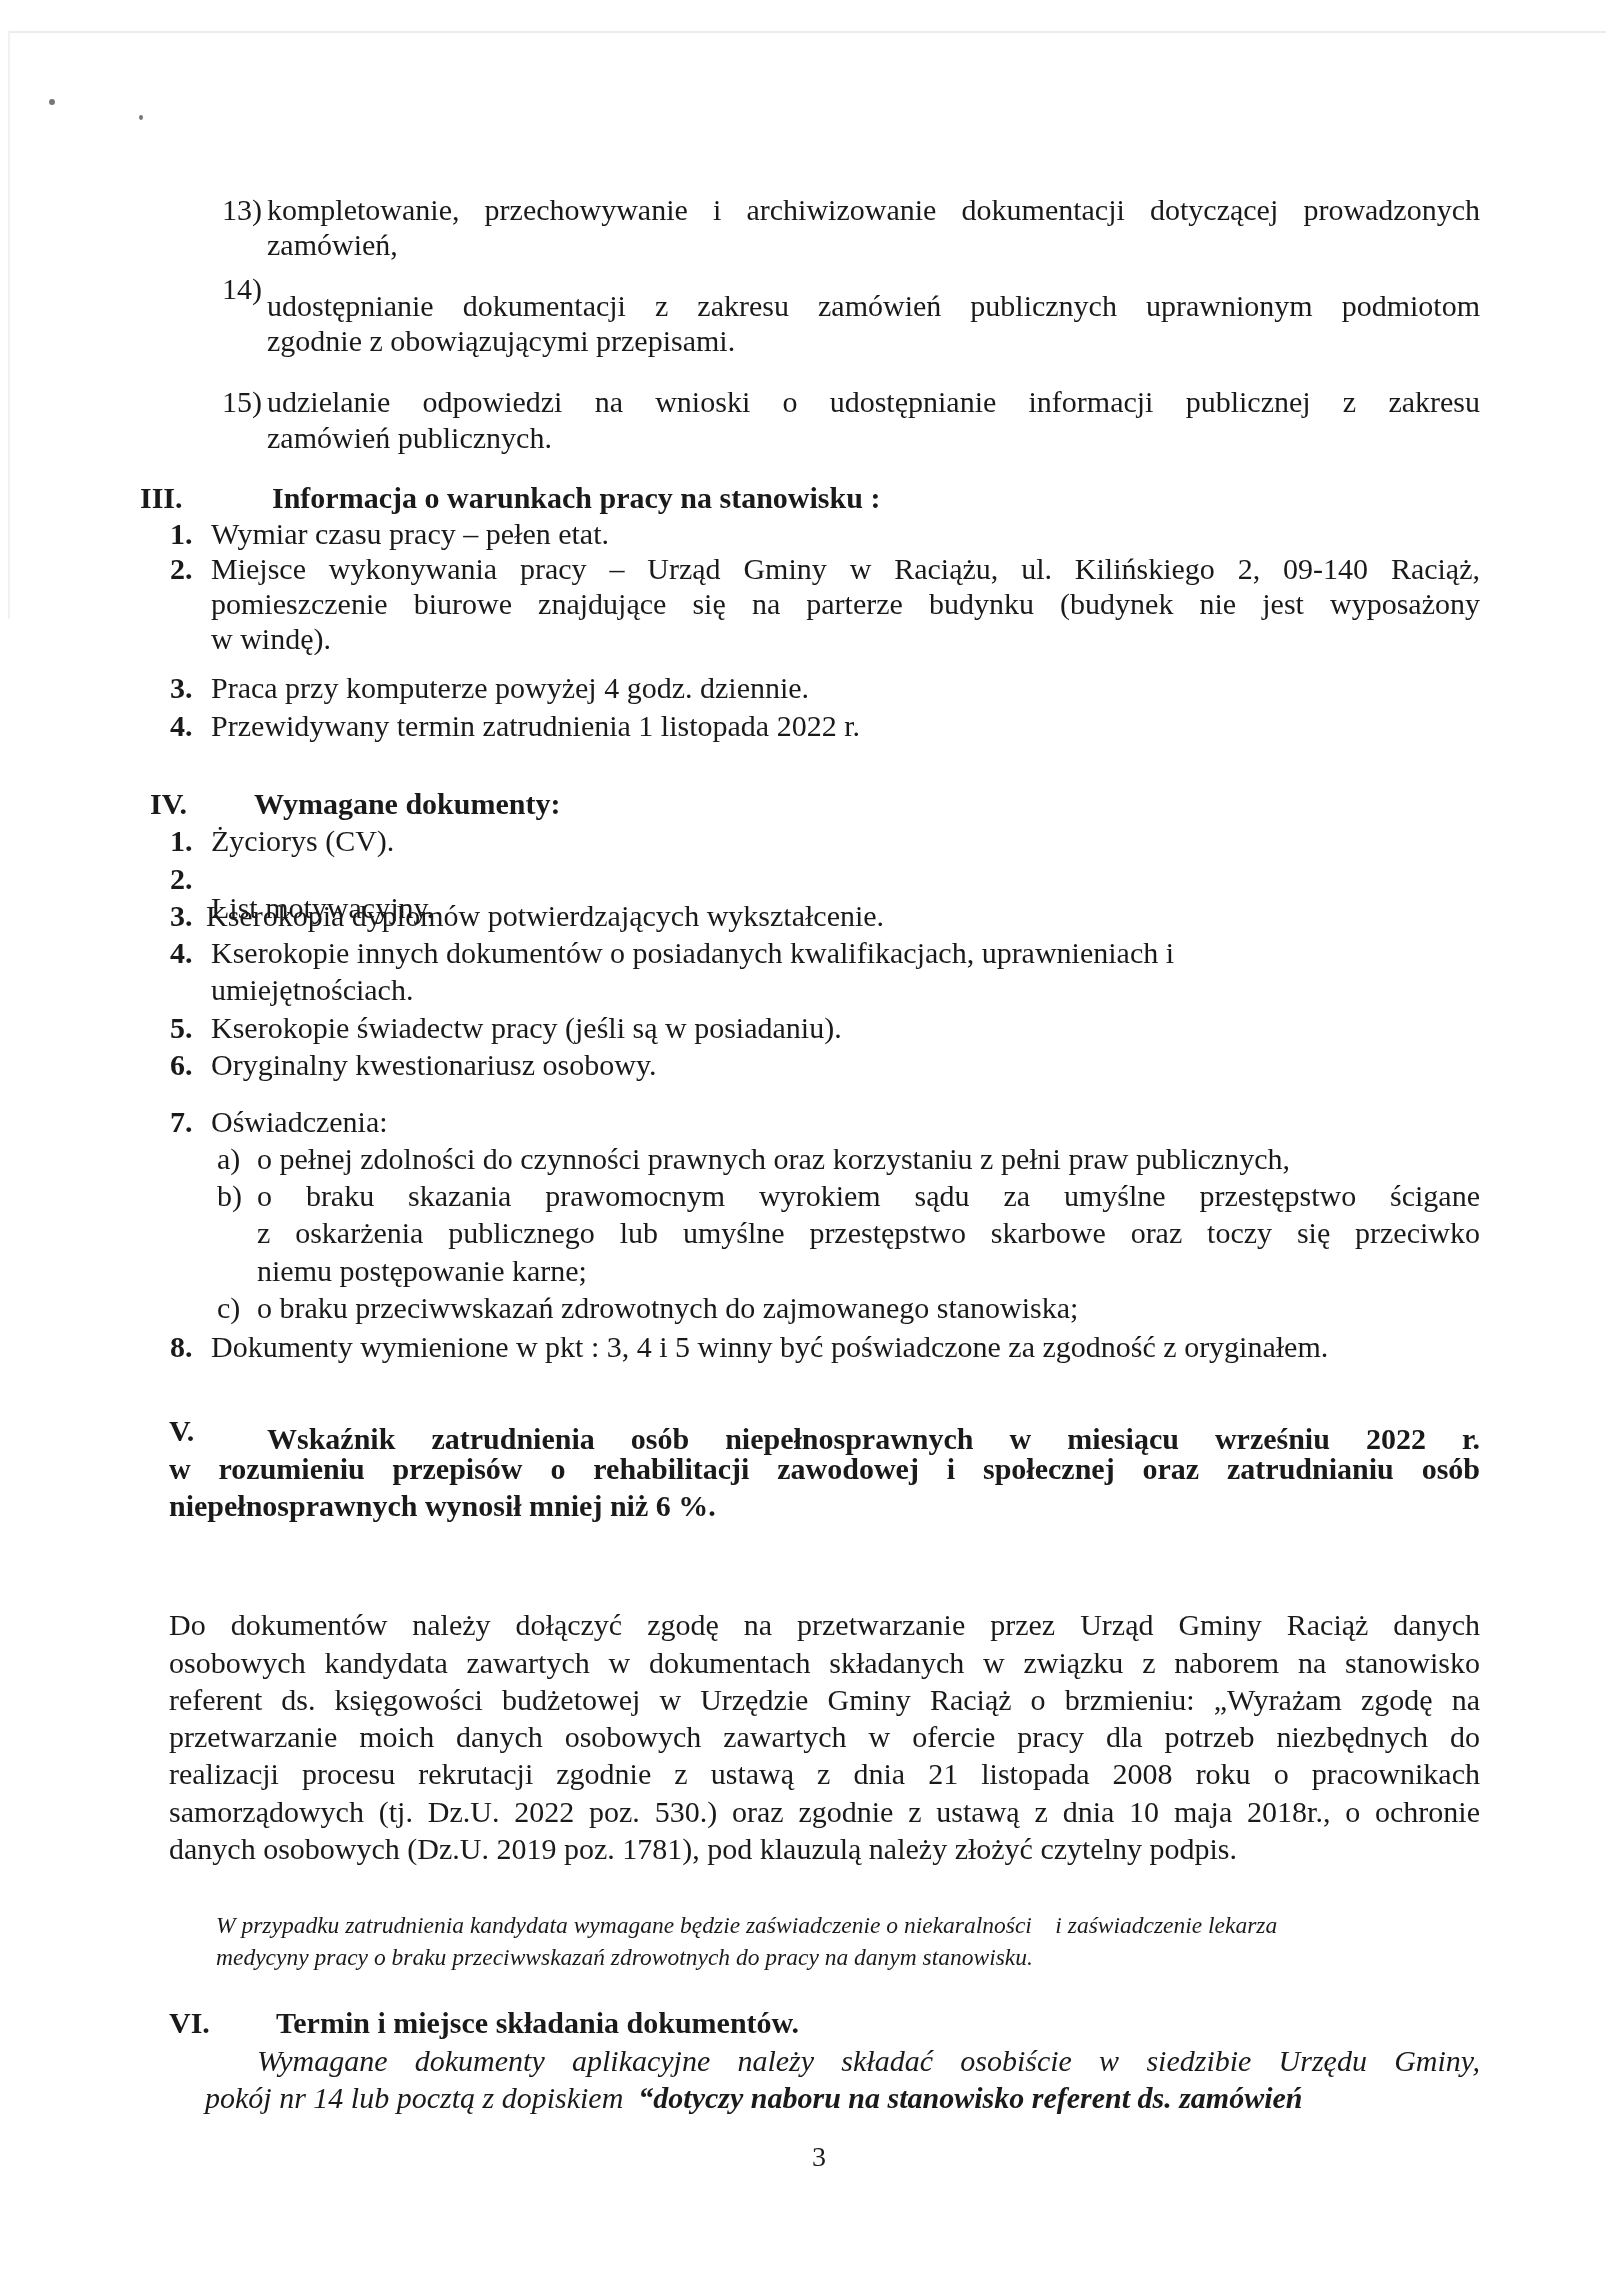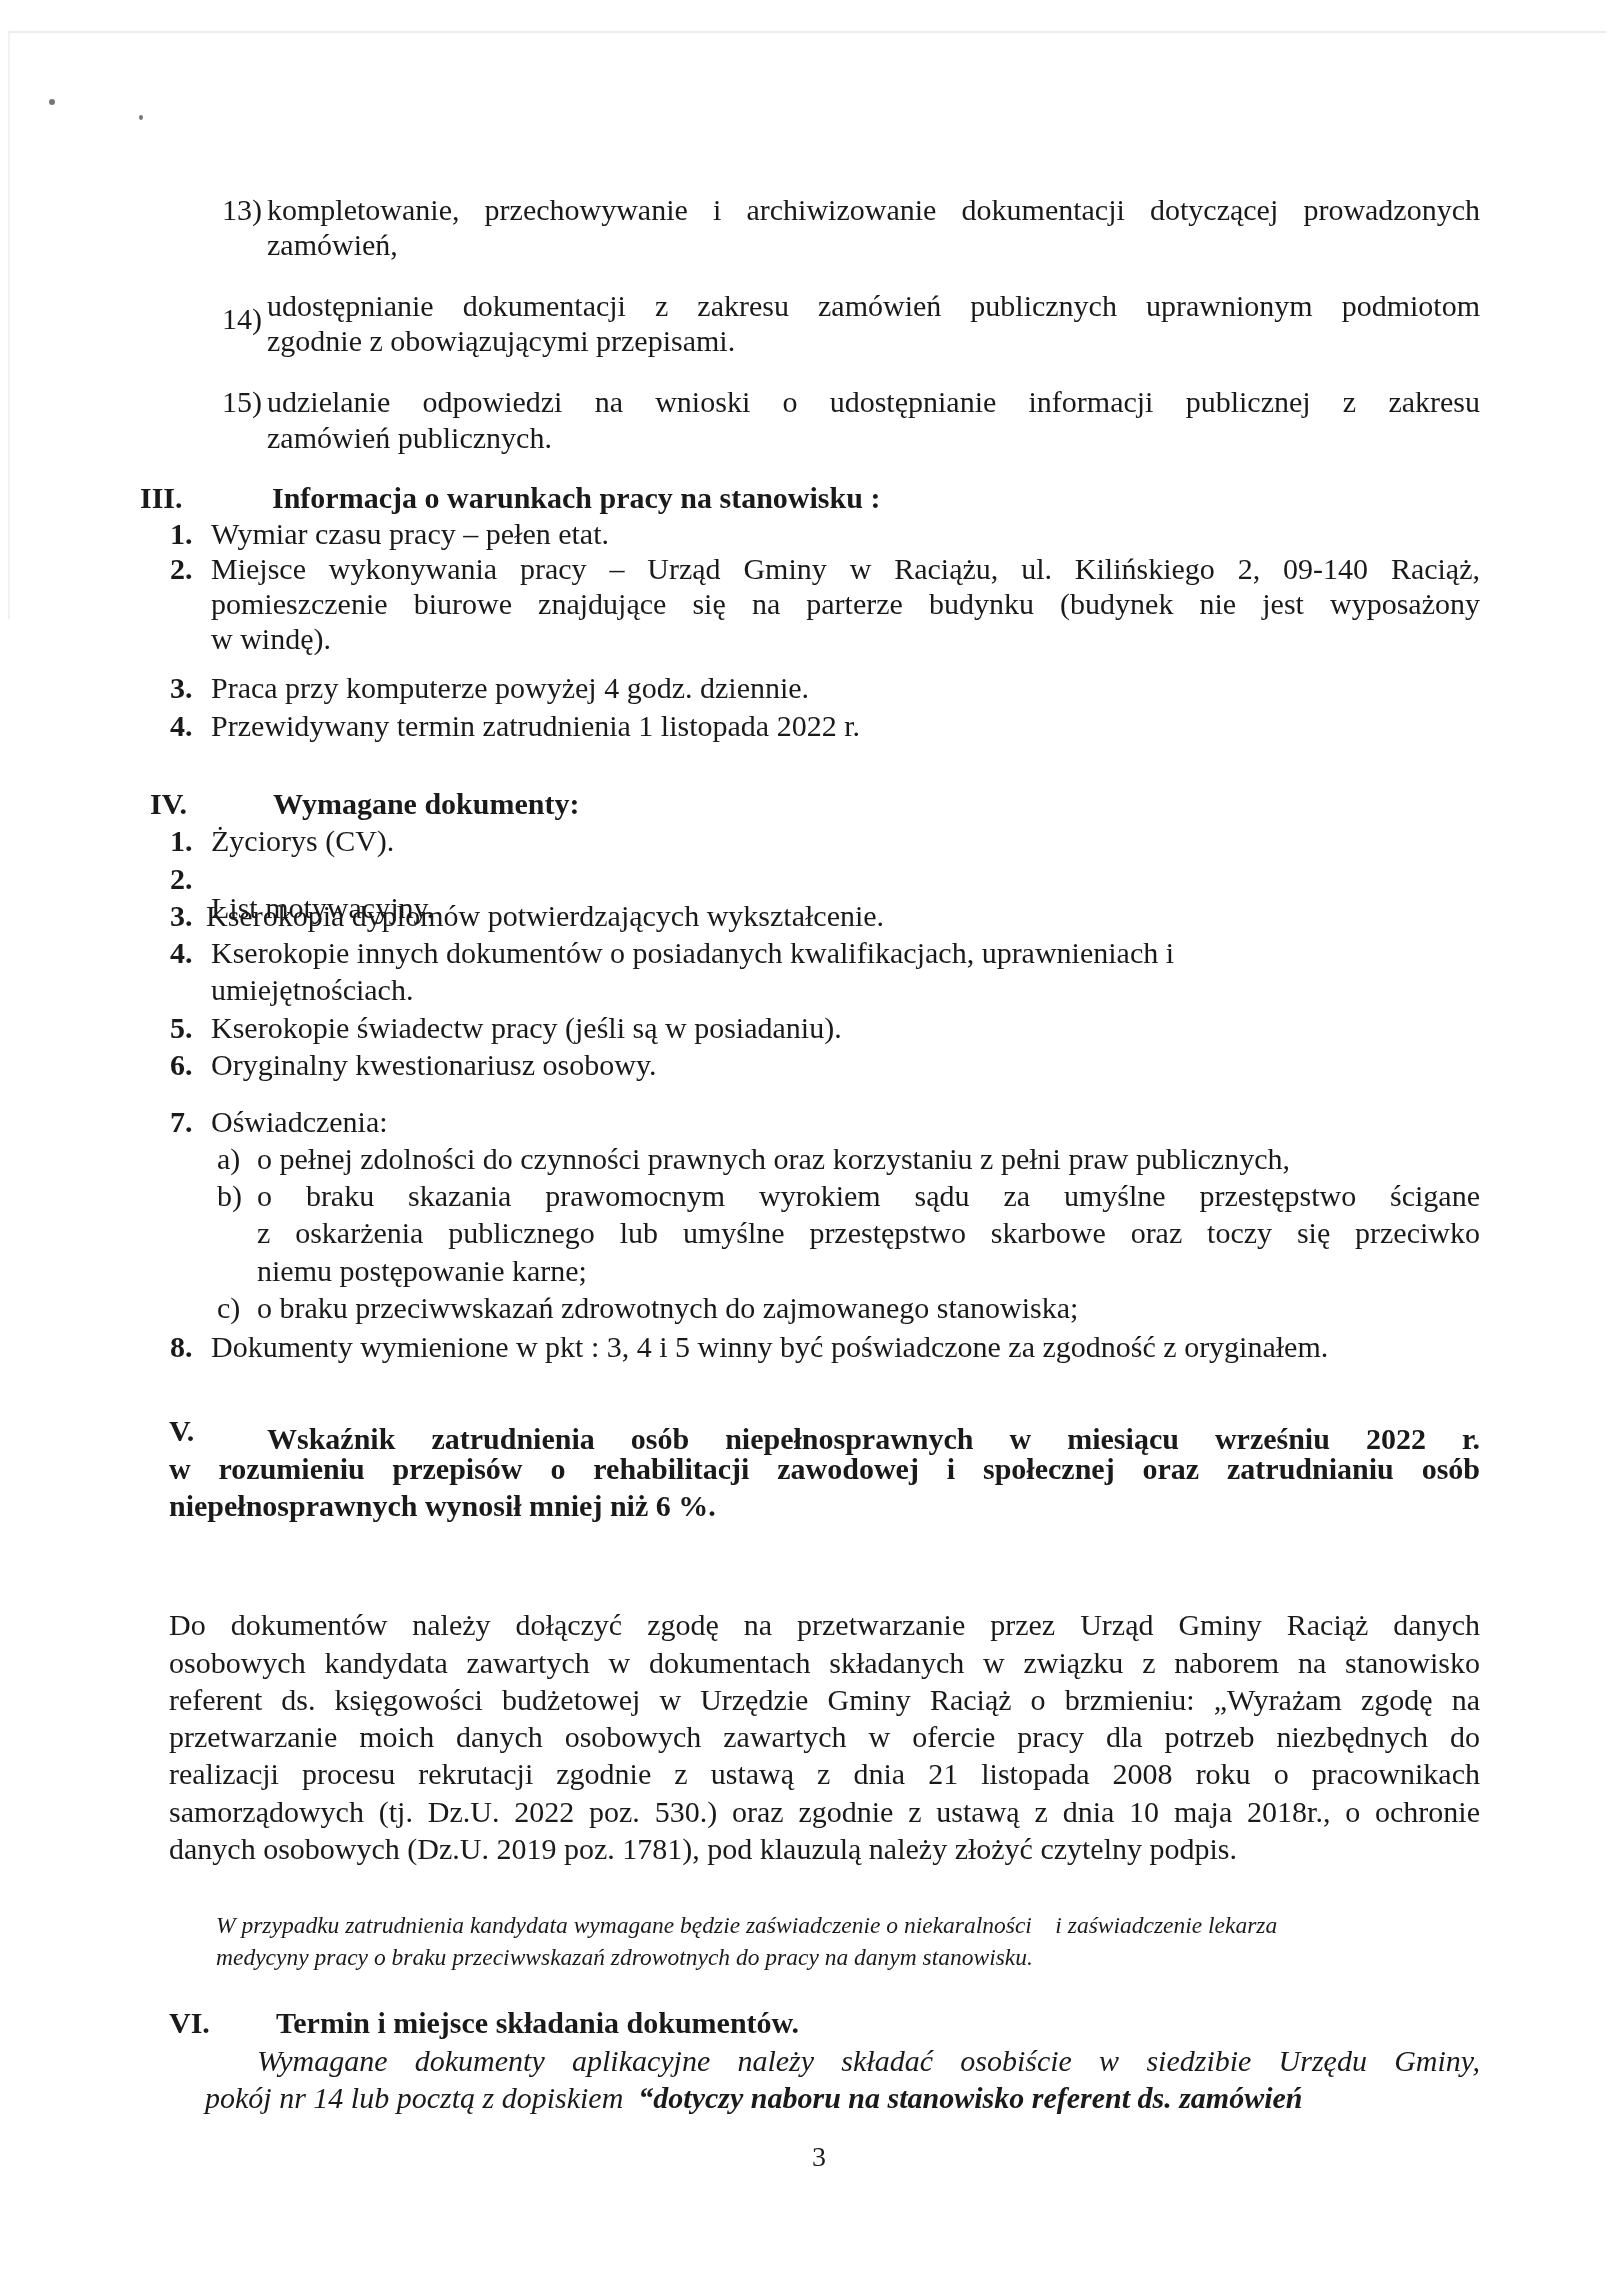--- a/index.html
+++ b/index.html
@@ -26,21 +26,21 @@
 <div class="page-edge-top"></div>
 <div class="page-edge-left"></div>
 <div class="speck" style="left:49px;top:99px;"></div>
 <div class="speck" style="left:139px;top:115px;width:3.9px;height:4.9px;"></div>
 
 <div>
   <span class="num" style="left:222px;top:192px;">13)</span>
   <div class="ln just" style="left:267px;top:192px;width:1213px;">kompletowanie, przechowywanie i archiwizowanie dokumentacji dotyczącej prowadzonych</div>
   <div class="ln" style="left:267px;top:227px;">zamówień,</div>
 
-  <span class="num" style="left:222px;top:301px;text-align:center;">14)</span>
+  <span class="num" style="left:222px;top:271px;text-align:center;">14)</span>
   <div class="ln just" style="left:267px;top:288px;width:1213px;">udostępnianie dokumentacji z zakresu zamówień publicznych uprawnionym podmiotom</div>
   <div class="ln" style="left:267px;top:323px;">zgodnie z obowiązującymi przepisami.</div>
 
   <span class="num" style="left:222px;top:384px;">15)</span>
   <div class="ln just" style="left:267px;top:384px;width:1213px;">udzielanie odpowiedzi na wnioski o udostępnianie informacji publicznej z zakresu</div>
   <div class="ln" style="left:267px;top:420px;">zamówień publicznych.</div>
 </div>
 
 <div>
   <span class="ln b" style="left:140px;top:480px;">III.</span>
@@ -56,21 +56,21 @@
 
   <span class="num b" style="left:170px;top:670px;">3.</span>
   <div class="ln" style="left:211px;top:670px;">Praca przy komputerze powyżej 4 godz. dziennie.</div>
 
   <span class="num b" style="left:170px;top:708px;">4.</span>
   <div class="ln" style="left:211px;top:708px;">Przewidywany termin zatrudnienia 1 listopada 2022 r.</div>
 </div>
 
 <div>
   <span class="ln b" style="left:150px;top:786px;">IV.</span>
-  <span class="ln b" style="left:273px;top:786px;text-align:right;">Wymagane dokumenty:</span>
+  <span class="ln b" style="left:254px;top:786px;text-align:right;">Wymagane dokumenty:</span>
 
   <span class="num b" style="left:170px;top:823px;">1.</span>
   <div class="ln" style="left:211px;top:823px;">Życiorys (CV).</div>
 
   <span class="num b" style="left:170px;top:861px;">2.</span>
   <div class="ln" style="left:211px;top:890px;">List motywacyjny.</div>
 
   <span class="num b" style="left:170px;top:898px;">3.</span>
   <div class="ln" style="left:206px;top:898px;">Kserokopia dyplomów potwierdzających wykształcenie.</div>
 

